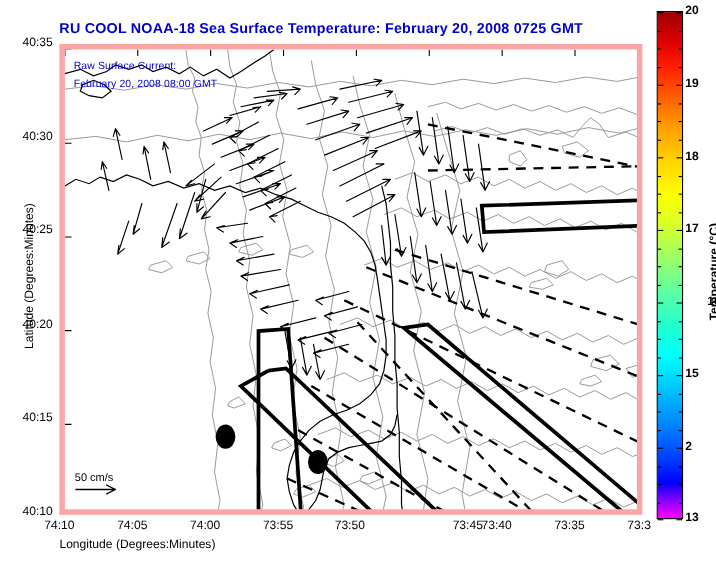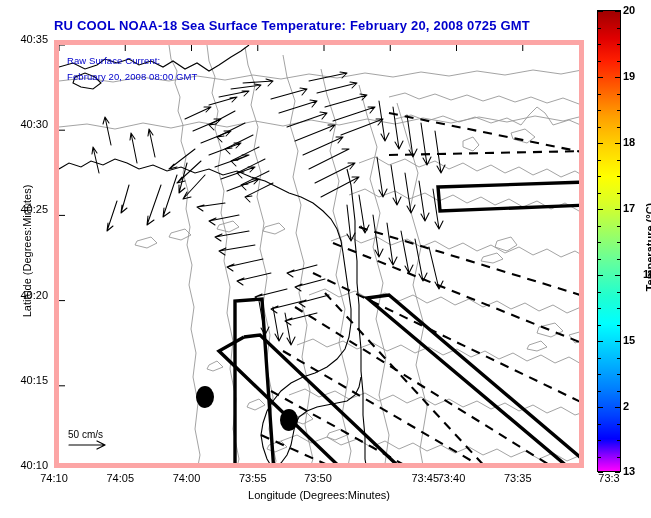--- a/index.html
+++ b/index.html
@@ -90,21 +90,21 @@
     left: 0px;
     top: 40px;
     width: 48px;
     height: 428px;
   }
   .xlabel {
     position: absolute;
     left: 54px;
     top: 489px;
     width: 530px;
-    text-align: center;
+    text-align: left;
     font-size: 11px;
     color: #000000;
   }
   .ylabel {
     position: absolute;
     left: -93px;
     top: 245px;
     width: 240px;
     text-align: center;
     font-size: 11px;
@@ -399,21 +399,21 @@
 
   <div id="xtick-layer">
     <div class="xtick-label" style="left:0px;">74:10</div>
     <div class="xtick-label" style="left:66.25px;">74:05</div>
     <div class="xtick-label" style="left:132.5px;">74:00</div>
     <div class="xtick-label" style="left:198.75px;text-align:center;">73:55</div>
     <div class="xtick-label" style="left:264px;">73:50</div>
     <div class="xtick-label" style="left:331.25px;margin-left:40px;">73:45</div>
     <div class="xtick-label" style="left:397.5px;">73:40</div>
     <div class="xtick-label" style="left:463.75px;">73:35</div>
-    <div class="xtick-label" style="left:527px;margin-left:28px;">73:3</div>
+    <div class="xtick-label" style="left:527px;">73:3</div>
   </div>
 
   <div class="xlabel">Longitude (Degrees:Minutes)</div>
   <div class="ylabel">Latitude (Degrees:Minutes)</div>
 
   <div class="cbar-box">
     <div class="cbar-tick" style="top:0px;"></div>
     <div class="cbar-tick-left" style="top:0px;"></div>
     <div class="cbar-tick minor" style="top:16.5px;"></div>
     <div class="cbar-tick-left minor" style="top:16.5px;"></div>

